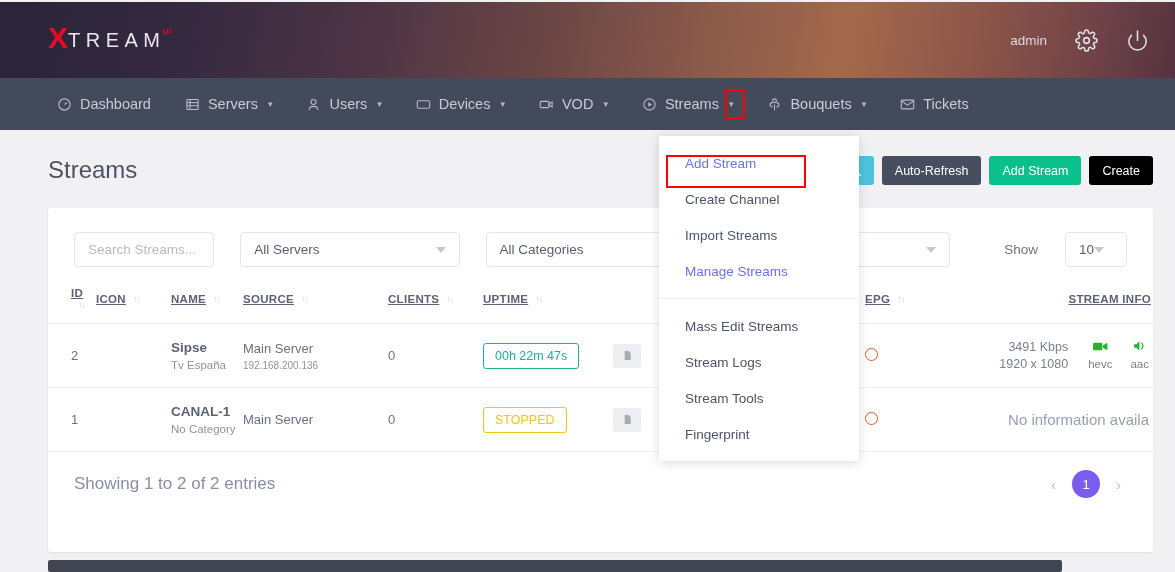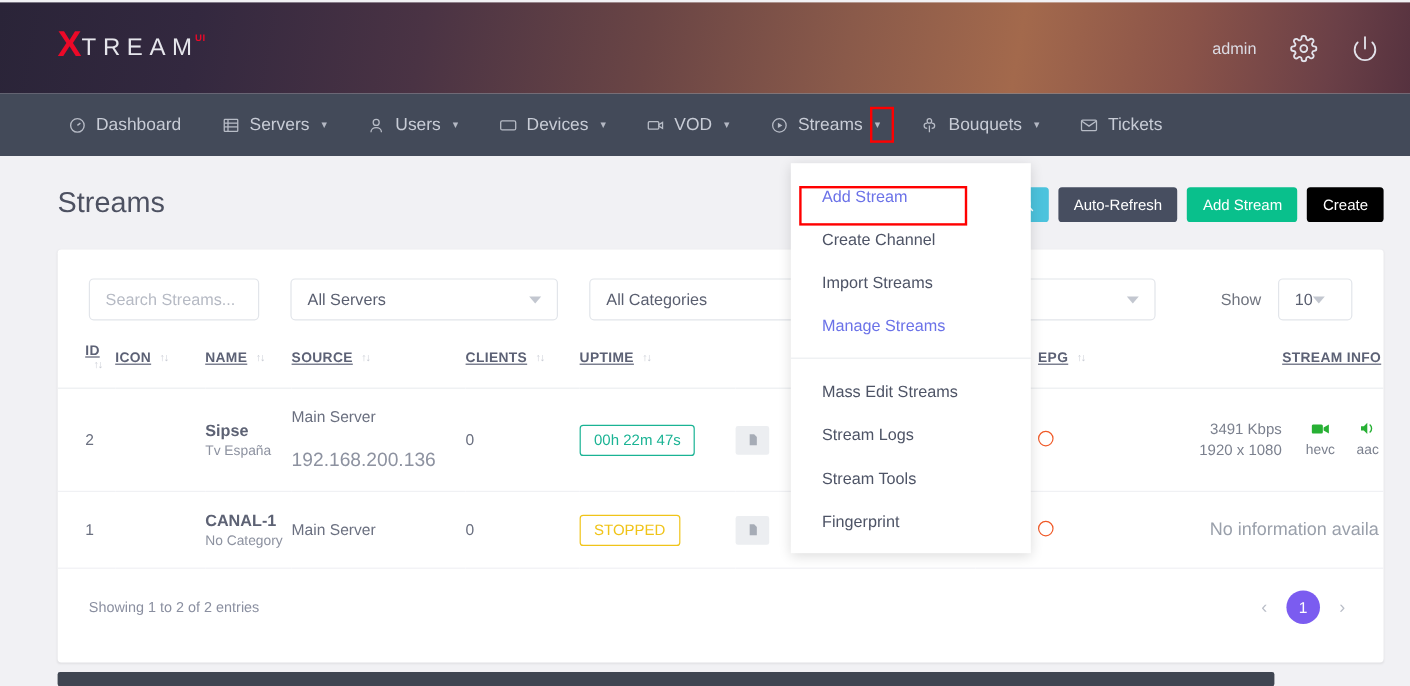--- a/index.html
+++ b/index.html
@@ -99,21 +99,21 @@
     display: flex; align-items: center; padding: 0 13px;
     font-size: 13.5px; color: #5a5f70; background: #fff;
   }
   .field.ph { color: #b6bac4; }
   .f-search { width: 157px; }
   .f-sel { width: 248px; justify-content: space-between; }
   .arrow-dn {
     width: 0; height: 0; border-left: 5.5px solid transparent;
     border-right: 5.5px solid transparent; border-top: 6px solid #c3c7d0;
   }
-  .show-wrap { display: flex; align-items: center; gap: 14px; margin-left: 28px; }
+  .show-wrap { display: flex; align-items: center; gap: 27px; margin-left: 28px; }
   .show-lbl { font-size: 13.5px; color: #70747f; }
   .f-show { width: 62px; }
 
   
   table { width: 1105px; border-collapse: collapse; table-layout: fixed; }
   thead th {
     font-size: 11.5px; color: #5c6175; font-weight: bold;
     letter-spacing: .3px; text-align: left;
     padding: 20px 0 12px 0; border-bottom: 1px solid #eceef1;
     vertical-align: middle;
@@ -125,21 +125,21 @@
     vertical-align: 1px;
   }
   tbody td {
     font-size: 13px; color: #6b7080;
     padding: 16px 0; border-bottom: 1px solid #f0f1f4;
     vertical-align: middle;
   }
   .cell-name-main { font-weight: bold; color: #5d6274; font-size: 13.5px; }
   .cell-name-sub { font-size: 11.5px; color: #8d92a0; margin-top: 4px; }
   .src-main { font-size: 13px; color: #6b7080; }
-  .src-sub  { font-size: 16px; color: #8d92a0; margin-top: 20px; }
+  .src-sub  { font-size: 10px; color: #8d92a0; margin-top: 4px; }
   .pill {
     display: inline-flex; align-items: center; justify-content: center;
     height: 26px; padding: 0 11px; border-radius: 3px;
     font-size: 12.5px; background: #fff; border: 1px solid;
   }
   .pill-green { color: #1ab394; border-color: #1ab394; }
   .pill-yellow { color: #f0c419; border-color: #f0c419; }
   .epg-circle {
     display: inline-block; width: 13px; height: 13px; border-radius: 50%;
     border: 1.6px solid #f05a28;
@@ -157,21 +157,21 @@
     display: inline-flex; align-items: center; justify-content: center;
     width: 28px; height: 24px; background: #eceef1; border-radius: 2px;
     color: #9aa0ab;
   }
 
   
   .tfoot {
     display: flex; align-items: center; justify-content: space-between;
     padding: 18px 26px 0 26px;
   }
-  .showing { font-size: 12px; color: #8a8fa0; }
+  .showing { font-size: 17px; color: #8a8fa0; }
   .pager { display: flex; align-items: center; gap: 10px; }
   .pg {
     width: 17px; height: 22px; display: flex; align-items: center;
     justify-content: center; color: #b9bdc7; font-size: 15px; cursor: pointer;
   }
   .pg-cur {
     width: 28px; height: 28px; border-radius: 50%;
     background: #7b5cf0; color: #fff; font-size: 13px;
     display: flex; align-items: center; justify-content: center; cursor: pointer;
   }

